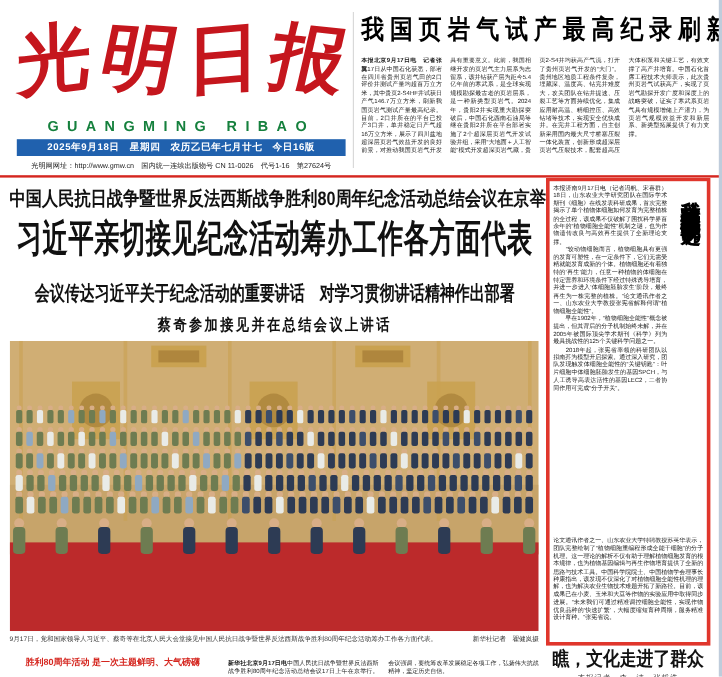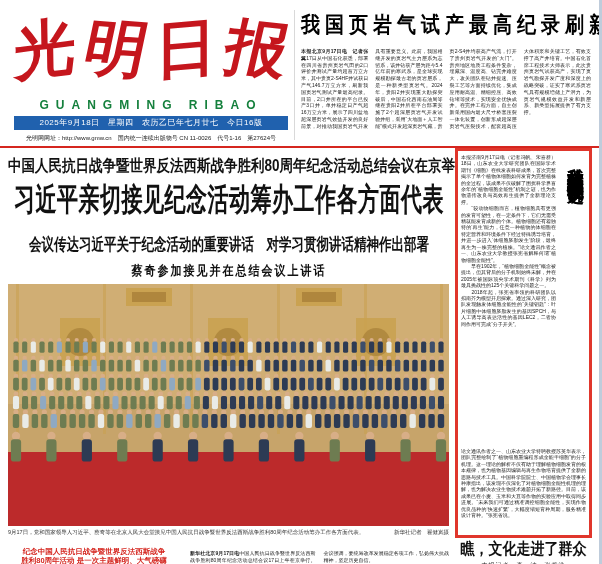--- a/index.html
+++ b/index.html
@@ -9,21 +9,21 @@
   }
   
   .masthead{position:absolute;left:8px;top:0;width:286px;height:146px}
   .brand{position:absolute;left:6px;top:2px;width:274px;height:94px;display:flex;justify-content:space-between;align-items:center}
   .brand span{font-family:"DejaVu Serif","Liberation Serif",serif;font-weight:bold;color:#c5161d;font-size:62px;line-height:1}
   .brand span:nth-child(1){transform:rotate(-7deg) skewX(-6deg)}
   .brand span:nth-child(2){transform:rotate(4deg) skewX(-8deg)}
   .brand span:nth-child(3){transform:rotate(-5deg) skewX(-5deg)}
   .brand span:nth-child(4){transform:rotate(6deg) skewX(-7deg)}
   .romanized{position:absolute;left:6px;top:98px;width:274px;text-align:center;font-size:12px;letter-spacing:7px;color:#15803d;font-weight:bold}
-  .date-bar{position:absolute;left:6px;top:116px;width:274px;height:14px;background:#2061ae;color:#fff;font-size:8px;line-height:14px;text-align:center;font-weight:normal;letter-spacing:.5px}
+  .date-bar{position:absolute;left:6px;top:116px;width:274px;height:14px;background:#2061ae;color:#fff;font-size:8px;line-height:14px;text-align:center;font-weight:bold;letter-spacing:.5px}
   .info-line{position:absolute;left:0;top:134px;width:286px;text-align:center;font-size:6px;color:#222;white-space:nowrap}
   .v-div{position:absolute;left:294px;top:10px;width:1px;height:130px;background:#d9d9d9}
   
   .shale{position:absolute;left:301px;top:10px;width:290px}
   .shale-headline{font-size:19px;font-weight:bold;letter-spacing:5px;text-align:center;color:#000;transform:scaleY(1.15);transform-origin:center top;white-space:nowrap}
   .shale-body{margin-top:12px;column-count:4;column-gap:7px;height:88px;overflow:hidden;font-size:5px;line-height:6.8px;text-align:justify;color:#222}
   .shale-body b{font-weight:bold}
   
   .red-rule{position:absolute;left:0;top:146px;width:602px;height:2px;background:#d5261f}
   
@@ -623,21 +623,20 @@
     </svg>
 </div>
 
 <div class="caption-row">
   <span>9月17日，党和国家领导人习近平、蔡奇等在北京人民大会堂接见中国人民抗日战争暨世界反法西斯战争胜利80周年纪念活动筹办工作各方面代表。</span>
   <span class="caption-credit">新华社记者　翟健岚摄</span>
 </div>
 
 <div class="bottom-strip">
   <div class="red-note">
-    <div>纪念中国人民抗日战争暨世界反法西斯战争</div>
     <div>胜利80周年活动 是一次主题鲜明、大气磅礴</div>
   </div>
   <p class="news-cols"><b>新华社北京9月17日电</b><span>中国人民抗日战争暨世界反法西斯战争胜利80周年纪念活动总结会议17日上午在京举行。会议强调，要统筹改革发展稳定各项工作，弘扬伟大抗战精神，坚定历史自信。</span></p>
 </div>
 
 <div class="sci-box">
   <div class="sci-top">
     <div class="sci-col-text">本报济南9月17日电（记者冯帆、宋喜群）18日，山东农业大学研究团队在国际学术期刊《细胞》在线发表科研成果，首次完整揭示了单个植物体细胞如何发育为完整植株的全过程，该成果不仅破解了困扰科学界百余年的“植物细胞全能性”机制之谜，也为作物遗传改良与高效再生提供了全新理论支撑。
 　　“较动物细胞而言，植物细胞具有更强的发育可塑性，在一定条件下，它们无需受精就能发育成新的个体。植物细胞还有着独特的‘再生’能力，任意一种植物的体细胞在特定营养和环境条件下经过特殊诱导培育，并进一步进入‘体细胞胚胎发生’阶段，最终再生为一株完整的植株。”论文通讯作者之一、山东农业大学教授张宪省解释何谓“植物细胞全能性”。
 　　早在1902年，“植物细胞全能性”概念被提出，但其背后的分子机制始终未解，并在2005年被国际顶尖学术期刊《科学》列为最具挑战性的125个关键科学问题之一。

